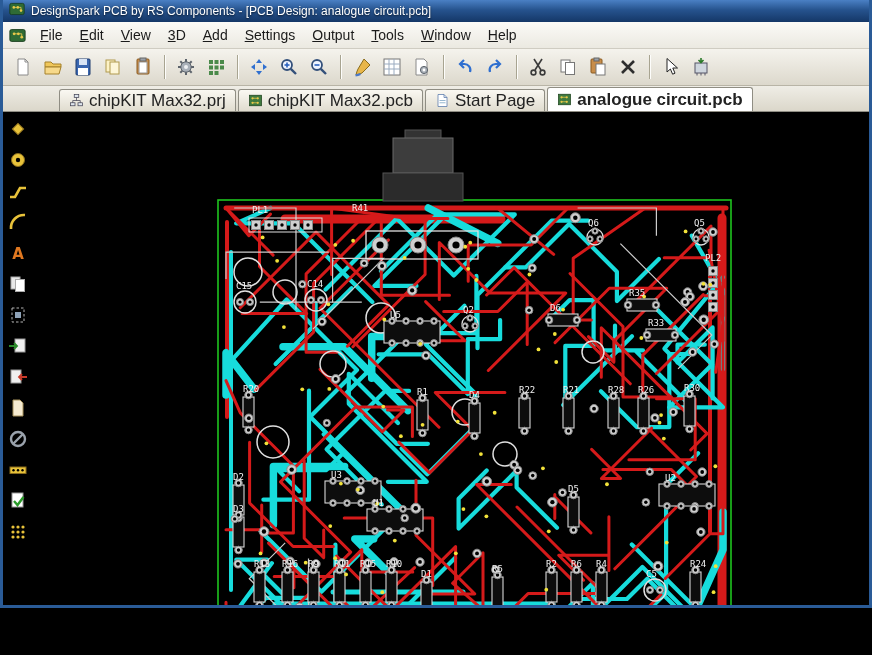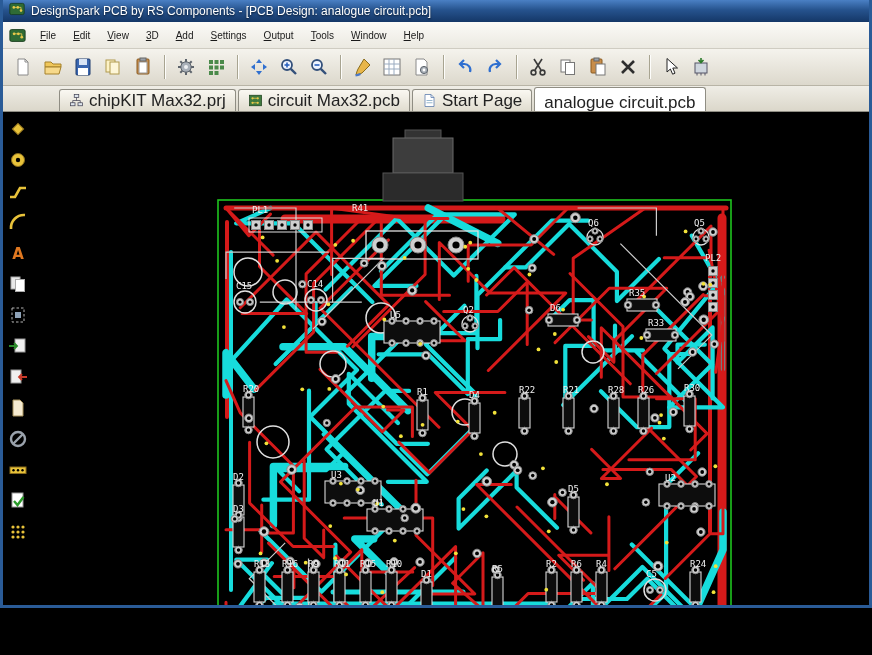--- a/index.html
+++ b/index.html
@@ -7,34 +7,34 @@
   .window{width:872px;height:608px;box-sizing:border-box;display:flex;flex-direction:column;background:#000;
           border-left:3px solid #2a5b97;border-right:3px solid #2a5b97;border-bottom:3px solid #2a5b97;}
   .titlebar{flex:0 0 22px;height:22px;background:linear-gradient(#4a80c4,#26538e 45%,#143767);
             display:flex;align-items:center;gap:6px;padding:0 6px;}
   .titlebar svg{width:16px;height:16px;}
   .title-text{color:#fff;font-size:12px;white-space:nowrap;text-shadow:0 1px 2px rgba(0,0,0,.7);}
   .menubar{flex:0 0 26px;height:26px;background:linear-gradient(#fbfaf7,#ebe9e1);border-bottom:1px solid #cfccc2;
            display:flex;align-items:center;padding:0 4px;gap:1px;}
   .menu-appicon{width:20px;height:20px;display:flex;align-items:center;justify-content:center;margin-right:4px;}
   .menu-appicon svg{width:17px;height:17px;}
-  .menu-item{font-size:10px;color:#1a1a1a;padding:3px 8px;cursor:default;}
+  .menu-item{font-size:14px;color:#1a1a1a;padding:3px 8px;cursor:default;}
   .menu-item .u{text-decoration:underline;}
   .toolbar{flex:0 0 36px;height:36px;background:linear-gradient(#f5f3ed,#dcd8cc);border-bottom:1px solid #b8b4a6;
            display:flex;align-items:center;padding:0 6px;gap:2px;}
   .tb{width:28px;height:28px;border:1px solid transparent;background:transparent;padding:0;
       display:flex;align-items:center;justify-content:center;cursor:default;}
   .tb svg{width:20px;height:20px;}
   .tsep{width:1px;height:24px;background:#a8a491;margin:0 5px;box-shadow:1px 0 0 #fdfdfb;}
   .tabbar{flex:0 0 25px;height:25px;background:linear-gradient(#efede6,#dbd7ca);border-bottom:1px solid #8f8d83;
           display:flex;align-items:flex-end;padding:0 0 0 56px;gap:2px;}
   .tab{height:21px;display:flex;align-items:center;gap:5px;padding:0 9px;border:1px solid #8f8d83;border-bottom:none;
        border-radius:3px 3px 0 0;background:linear-gradient(#faf8f2,#e0dccf);font-size:17px;color:#222;white-space:nowrap;cursor:default;}
   .tab svg{width:15px;height:15px;}
-  .tab.active{background:#fff;font-weight:normal;height:23px;flex-direction:column;}
+  .tab.active{background:#fff;font-weight:bold;height:23px;}
   .body{flex:1;display:flex;min-height:0;background:#000;}
   .side-toolbar{flex:0 0 30px;display:flex;flex-direction:column;align-items:center;padding-top:5px;gap:7px;background:#000;}
   .st{width:24px;height:24px;background:transparent;border:none;padding:0;display:flex;align-items:center;justify-content:center;cursor:default;}
   .st svg{width:20px;height:20px;}
   .canvas{flex:1;position:relative;overflow:hidden;text-decoration:underline;}
   .canvas svg{display:block;width:836px;height:543px;}
 </style>
 </head>
 <body>
 
@@ -252,21 +252,21 @@
         <svg viewBox="0 0 20 20">
           <rect x="2" y="3" width="16" height="14" fill="#3f7a3f" stroke="#1c421c"></rect>
           <g fill="#e8c84a">
             <circle cx="6" cy="7" r="1.5"></circle>
             <circle cx="13" cy="7" r="1.5"></circle>
             <circle cx="6" cy="13" r="1.5"></circle>
             <circle cx="13" cy="13" r="1.5"></circle>
           </g>
           <path d="M6 7 H13 M6 13 H13" stroke="#e8c84a" fill="none"></path>
         </svg>
-        <span>circuit Max32.pcb</span>
+        <span>chipKIT Max32.pcb</span>
       </div>
       <div class="tab">
         <svg viewBox="0 0 20 20">
           <path d="M4 2 h8 l4 4 v12 H4 z" fill="#fff" stroke="#5577aa"></path>
           <path d="M12 2 v4 h4" fill="none" stroke="#5577aa"></path>
           <g stroke="#77a0c0">
             <line x1="6" y1="10" x2="14" y2="10"></line>
             <line x1="6" y1="13" x2="14" y2="13"></line>
           </g>
         </svg>

